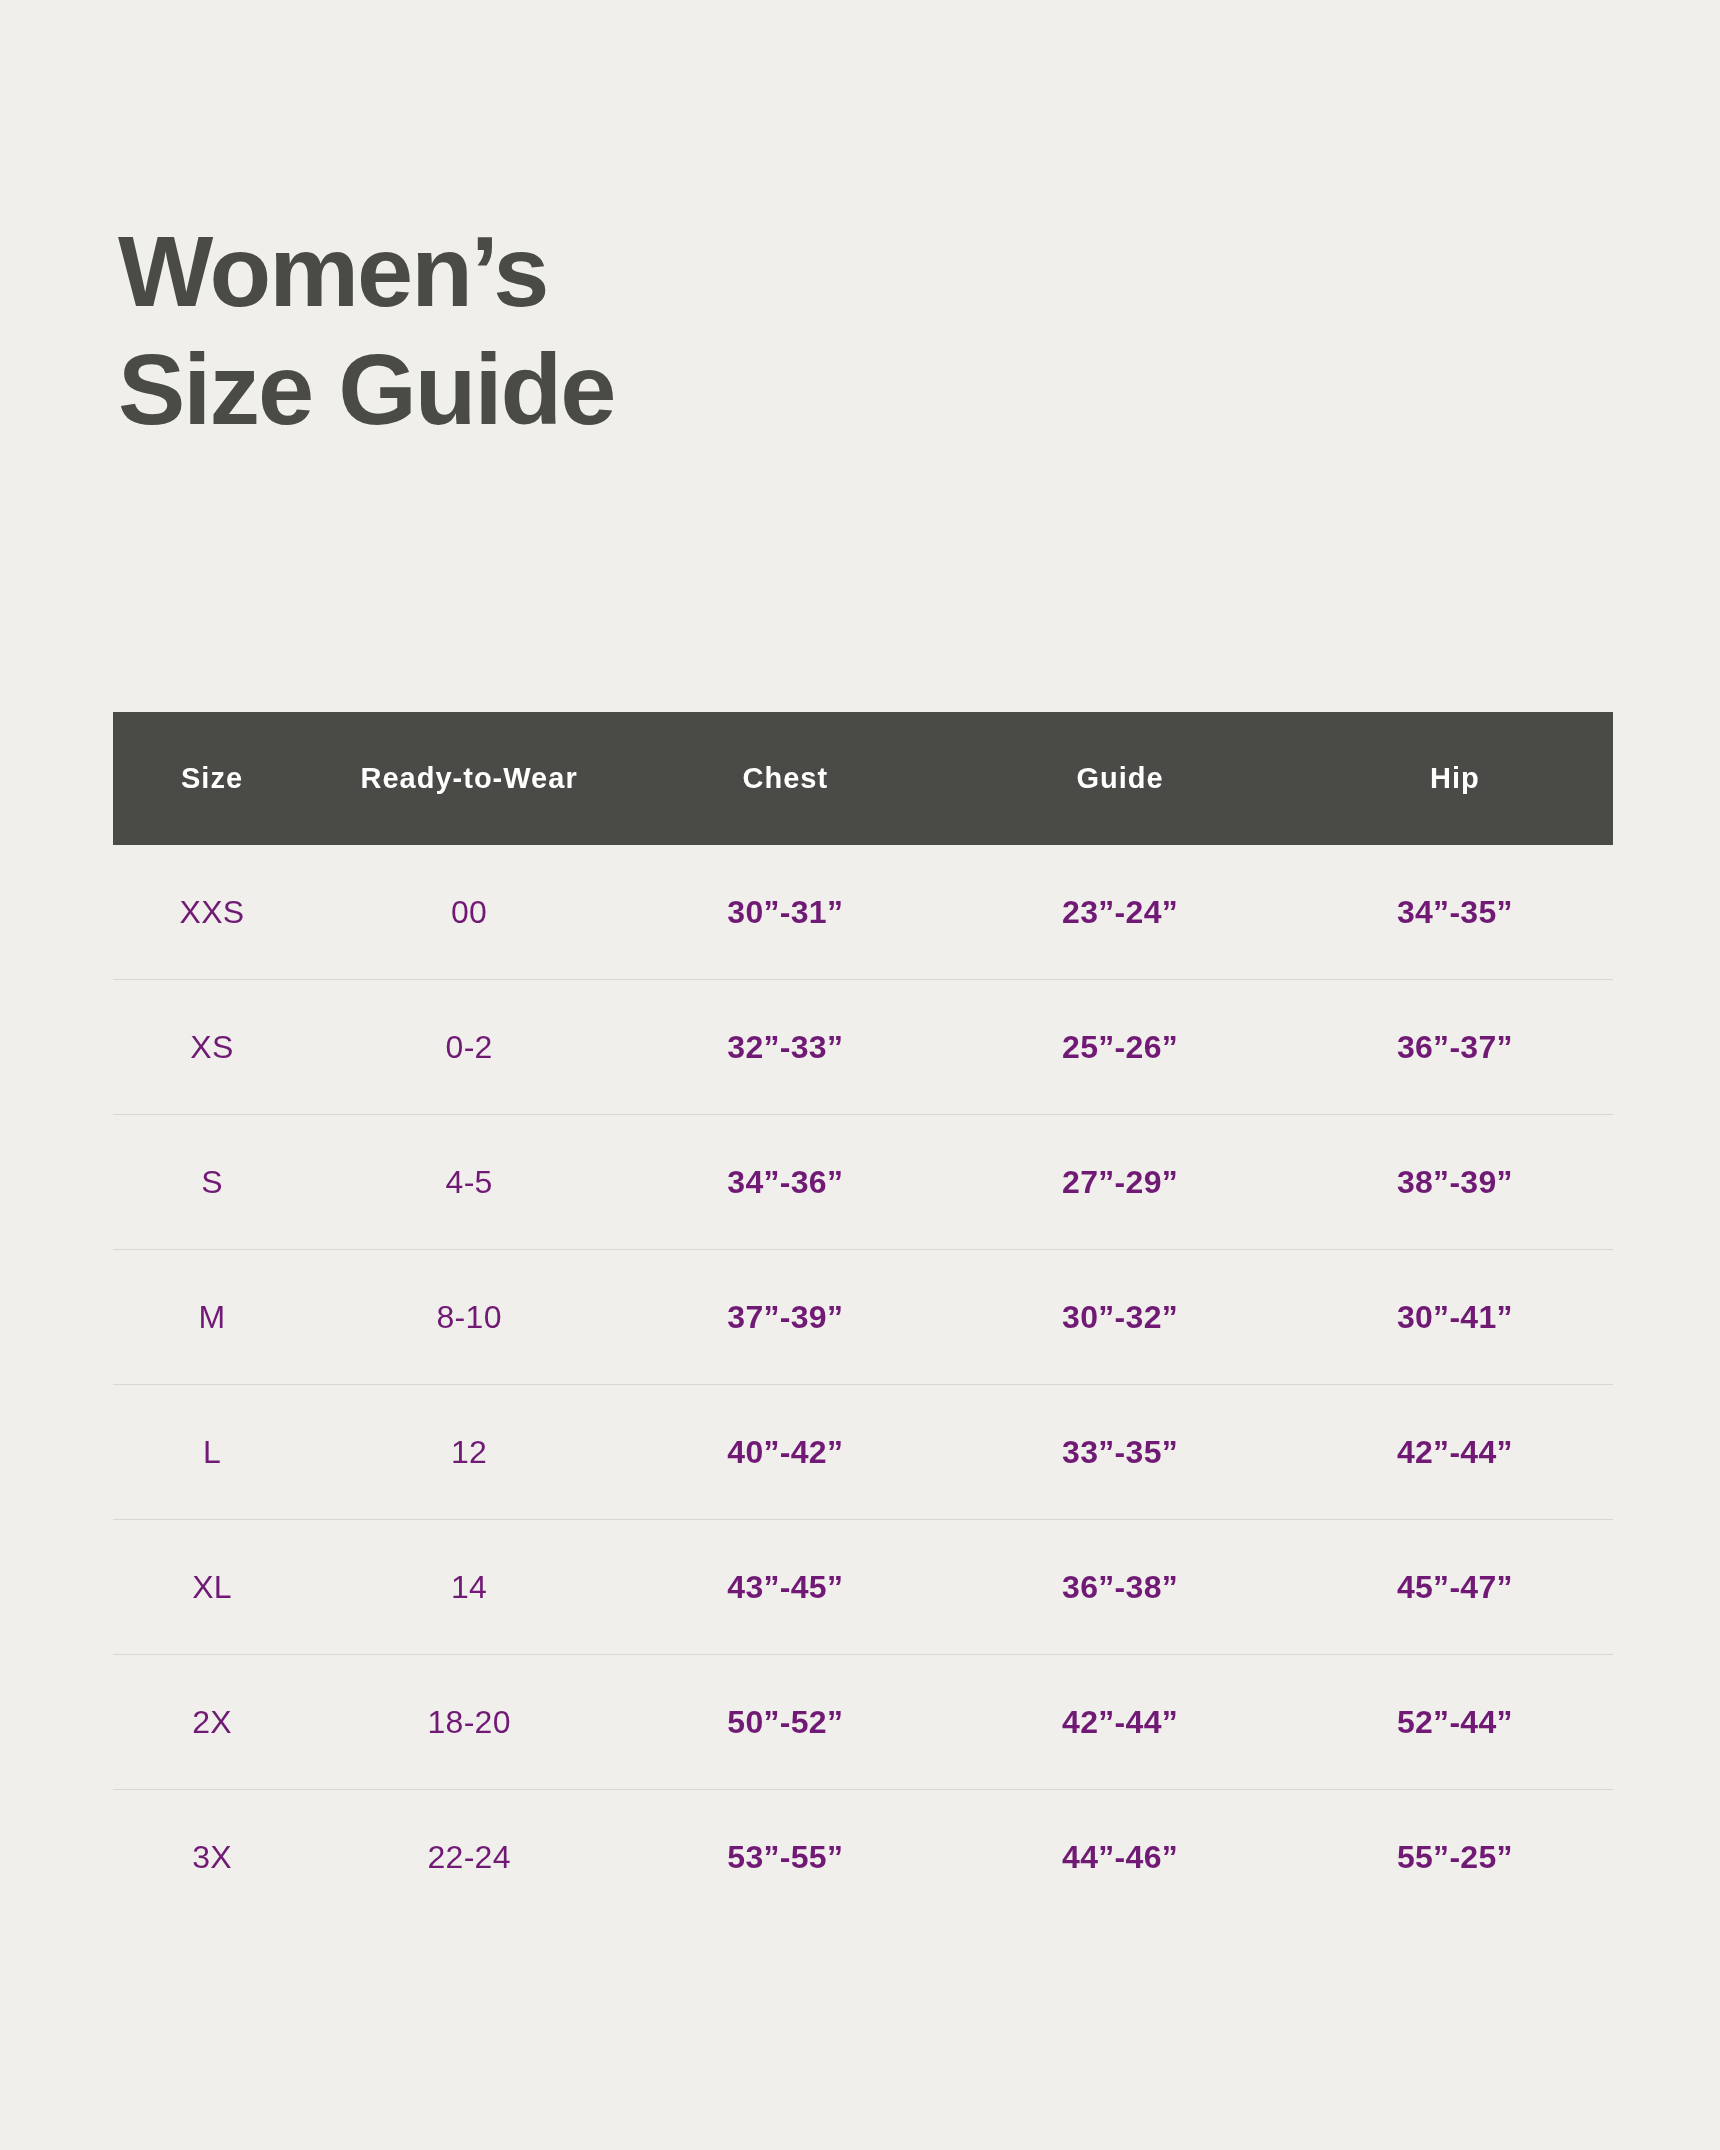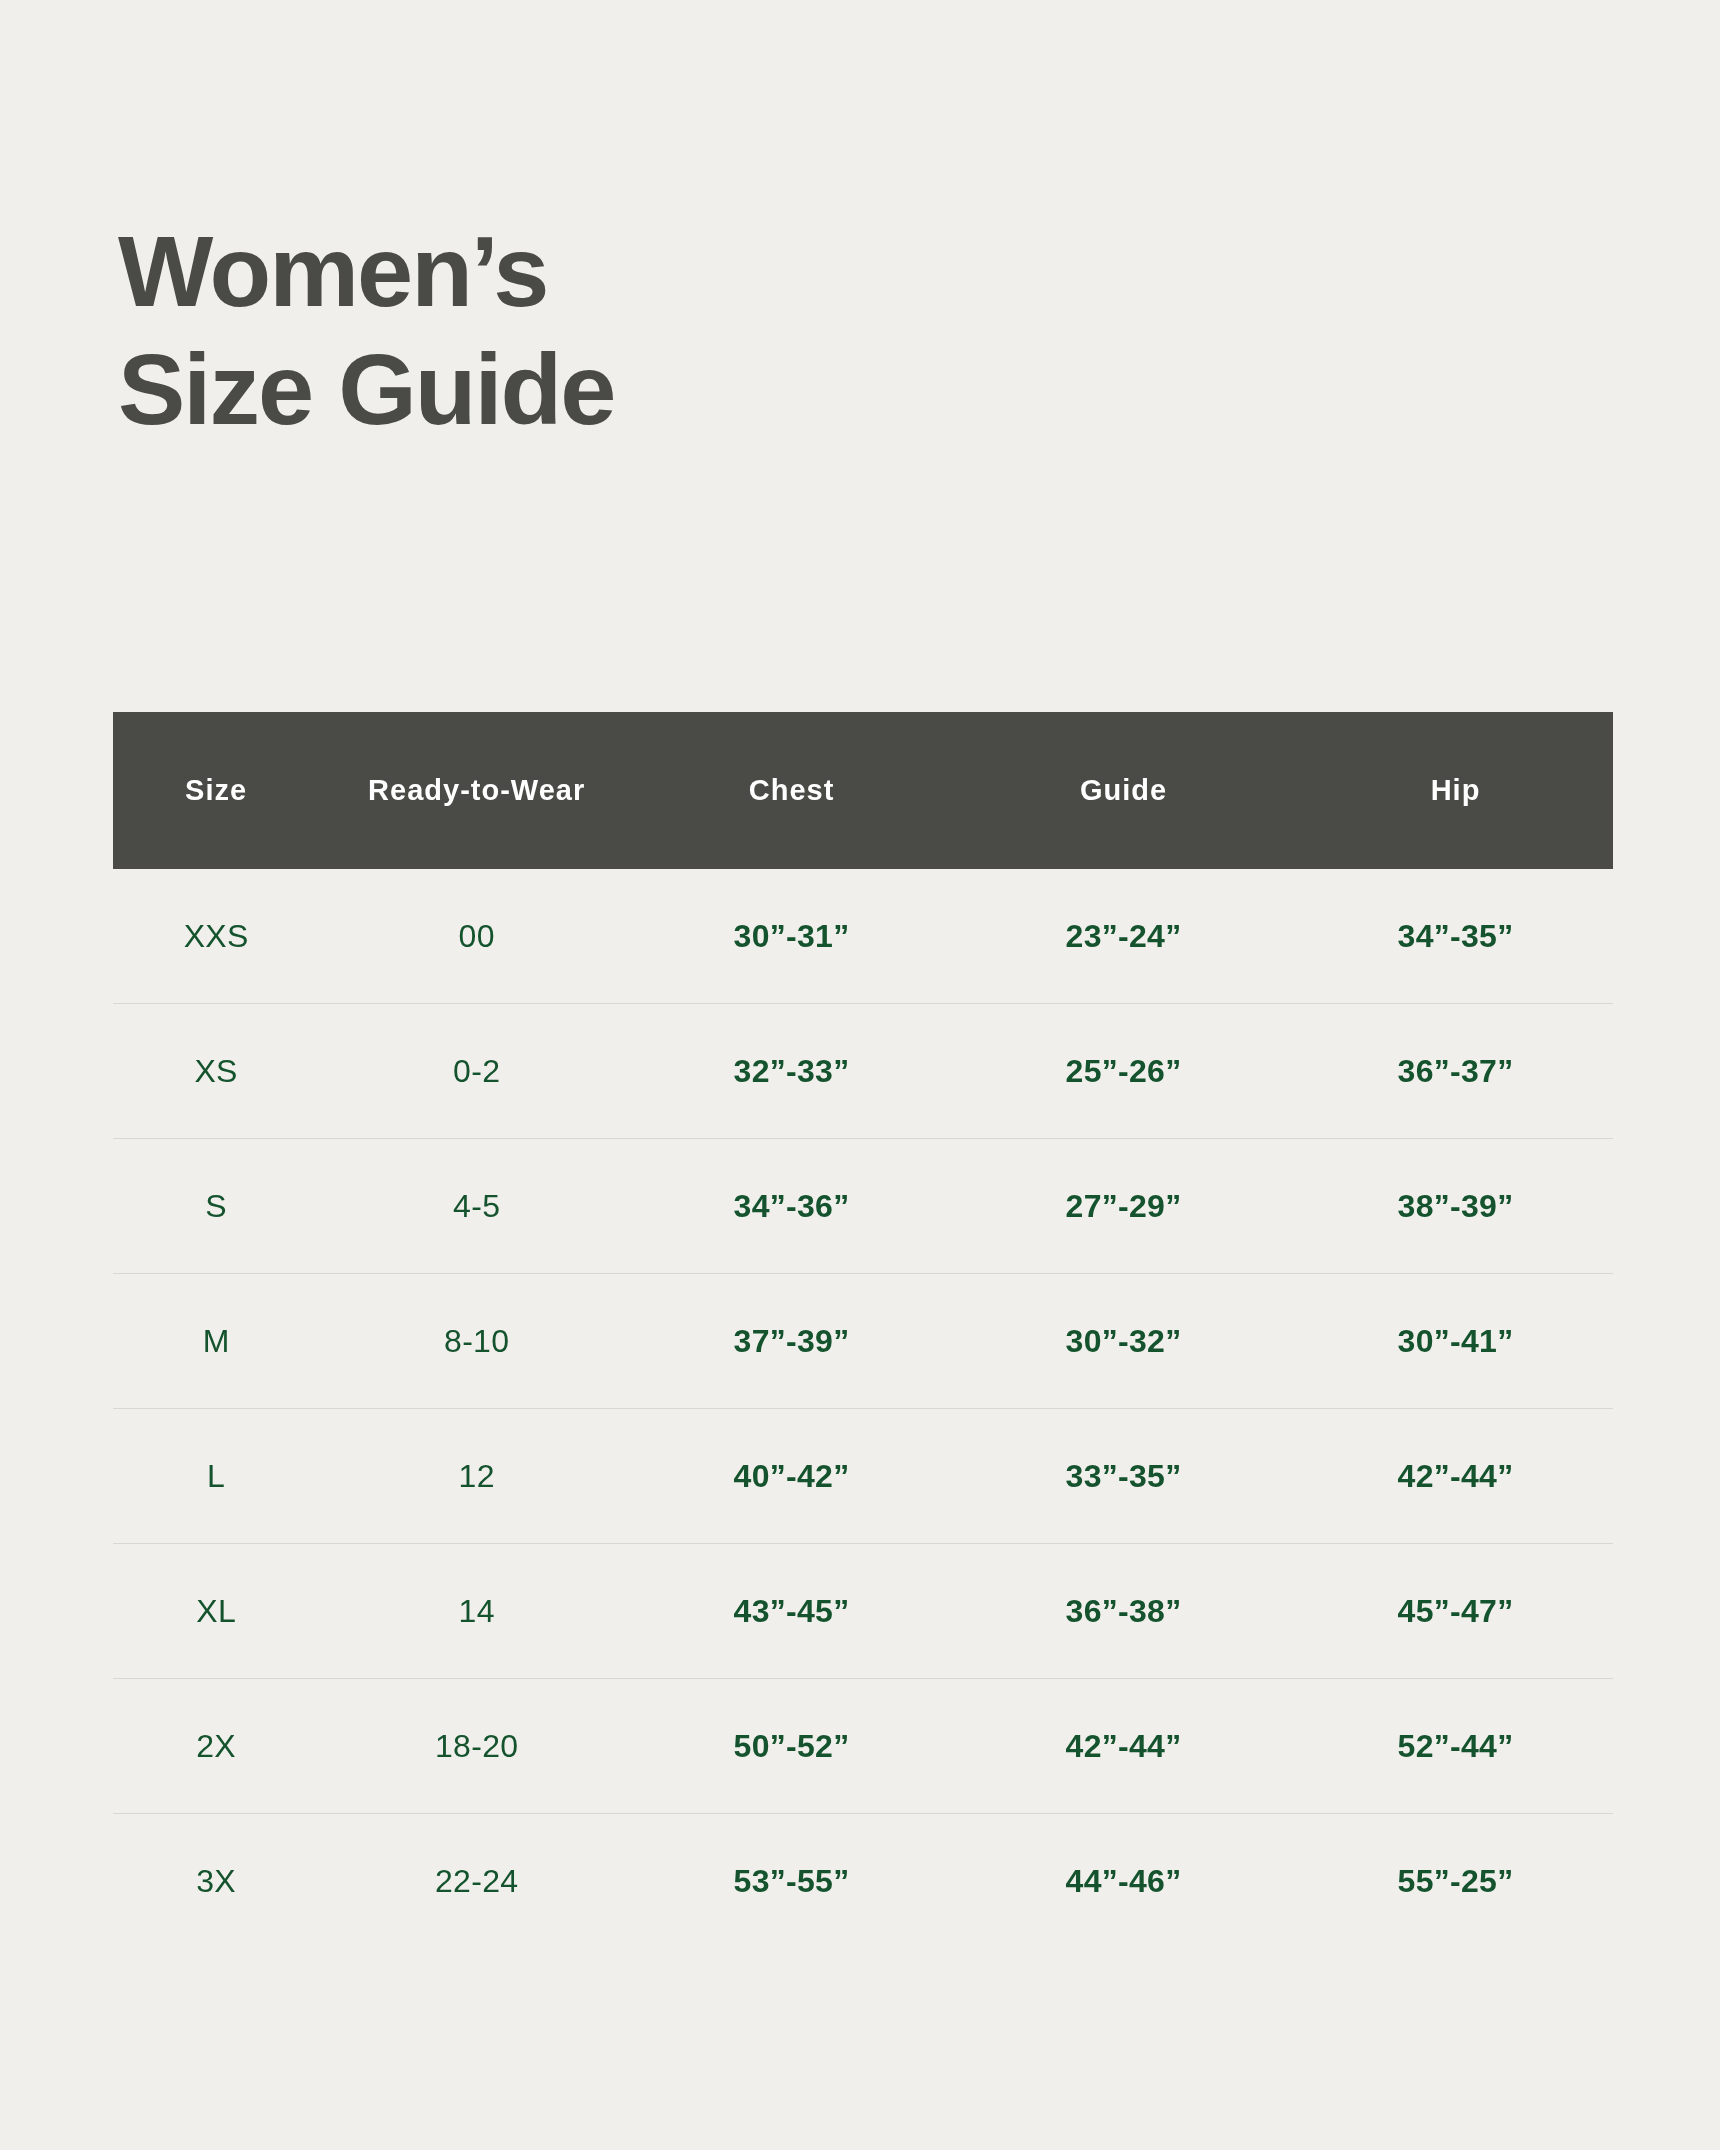--- a/index.html
+++ b/index.html
@@ -49,35 +49,35 @@
     border-collapse: collapse;
     table-layout: fixed;
   }
 
   table.size-table thead th {
     background: #4a4a47;
     color: #ffffff;
     font-size: 29px;
     font-weight: bold;
     letter-spacing: 1px;
-    padding: 12px;
+    padding: 0;
     height: 133px;
     vertical-align: middle;
     text-align: center;
   }
 
   table.size-table thead th.col-size { width: 181px; }
   table.size-table thead th.col-rtw  { width: 289px; }
   table.size-table thead th.col-chest{ width: 289px; }
   table.size-table thead th.col-waist{ width: 323px; }
   table.size-table thead th.col-hip  { width: 289px; }
 
   table.size-table tbody td {
     font-size: 32px;
-    color: #14532d;
+    color: #701a75;
     text-align: center;
     height: 134px;
     vertical-align: middle;
     letter-spacing: 0.3px;
     border-bottom: 1.3px solid #d8d7d2;
     padding: 0;
   }
   table.size-table tbody tr:last-child td {
     border-bottom: none;
   }

